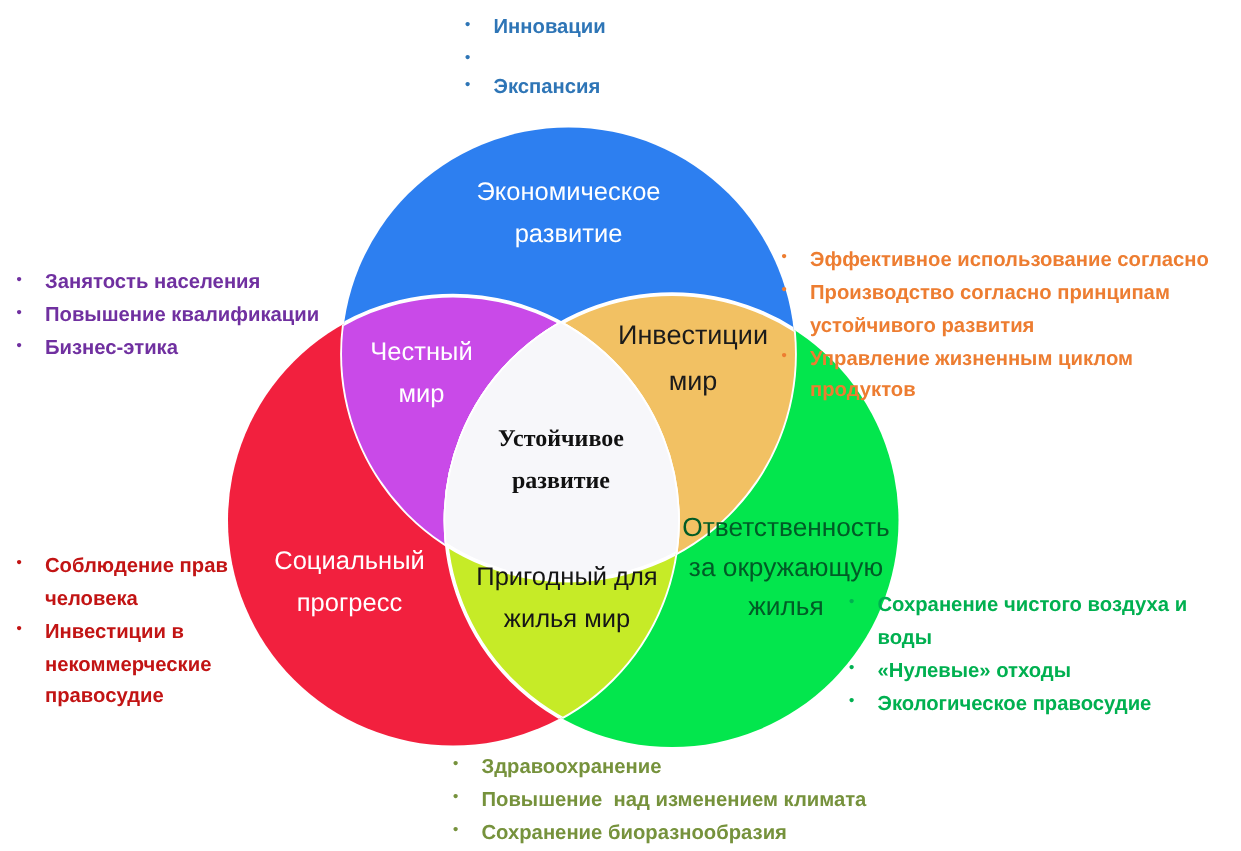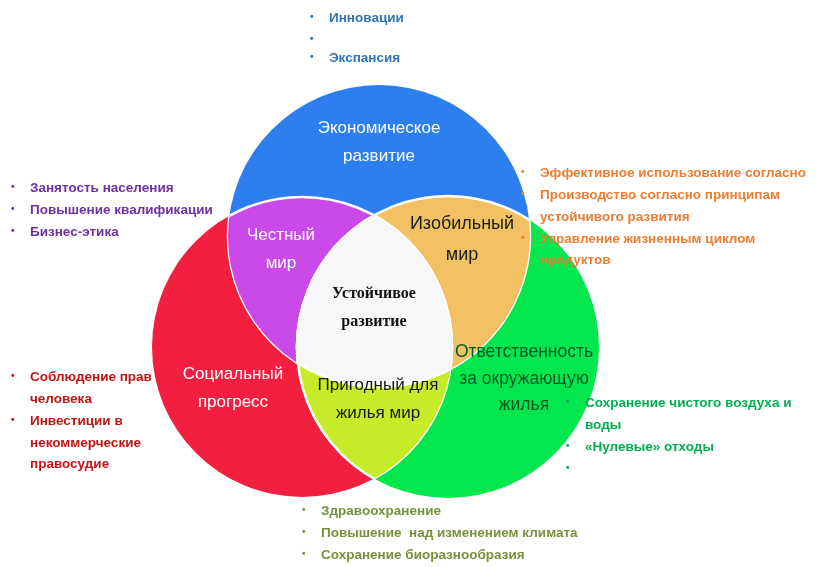--- a/index.html
+++ b/index.html
@@ -87,21 +87,21 @@
         <g clip-path="url(#clipGreen)">
       <circle cx="379" cy="236" r="151" stroke-width="2.5" fill="#F7F7FA" stroke="#FFFFFF"></circle>
     </g>
       </g>
   </svg>
 
   <div class="vlabel lab-economic" style="left: 379px; top: 114px; color: rgb(255, 255, 255);">Экономическое развитие</div>
 
   <div class="vlabel lab-fair" style="left: 281px; top: 221px; color: rgb(255, 255, 255);">Честный мир</div>
 
-  <div class="vlabel lab-abundant" style="left: 462px; top: 208px; color: rgb(27, 27, 27);">Изобильный мир</div>
+  <div class="vlabel lab-abundant" style="left: 462px; top: 208px; color: rgb(27, 27, 27);">Инвестиции мир</div>
 
   <div class="vlabel lab-center" style="left: 374px; top: 279px; color: rgb(17, 17, 17); font-family: Liberation Serif, serif;">Устойчивое развитие</div>
 
   <div class="vlabel lab-social" style="left: 233px; top: 348px; color: rgb(255, 255, 255); margin-top: 12px;">Социальный прогресс</div>
 
   <div class="vlabel lab-livable" style="left: 378px; top: 371px; color: rgb(22, 22, 22);">Пригодный для жилья мир</div>
 
   <div class="vlabel lab-environment" style="left: 524px; top: 338px; color: rgb(1, 91, 38);">Ответственность за окружающую жилья</div>
 
   <div class="vlist list-economic" style="color: rgb(46, 117, 182);">
@@ -163,20 +163,21 @@
       <div class="li">
         <span class="blt">•</span>
         <span class="txt">Сохранение чистого воздуха и воды</span>
       </div>
       <div class="li">
         <span class="blt">•</span>
         <span class="txt">«Нулевые» отходы</span>
       </div>
       <div class="li">
         <span class="blt">•</span>
+        <span class="txt">Экологическое правосудие</span>
       </div>
     </div>
 
   <div class="vlist list-health" style="color: rgb(118, 146, 60);">
       <div class="li">
         <span class="blt">•</span>
         <span class="txt">Здравоохранение</span>
       </div>
       <div class="li">
         <span class="blt">•</span>

